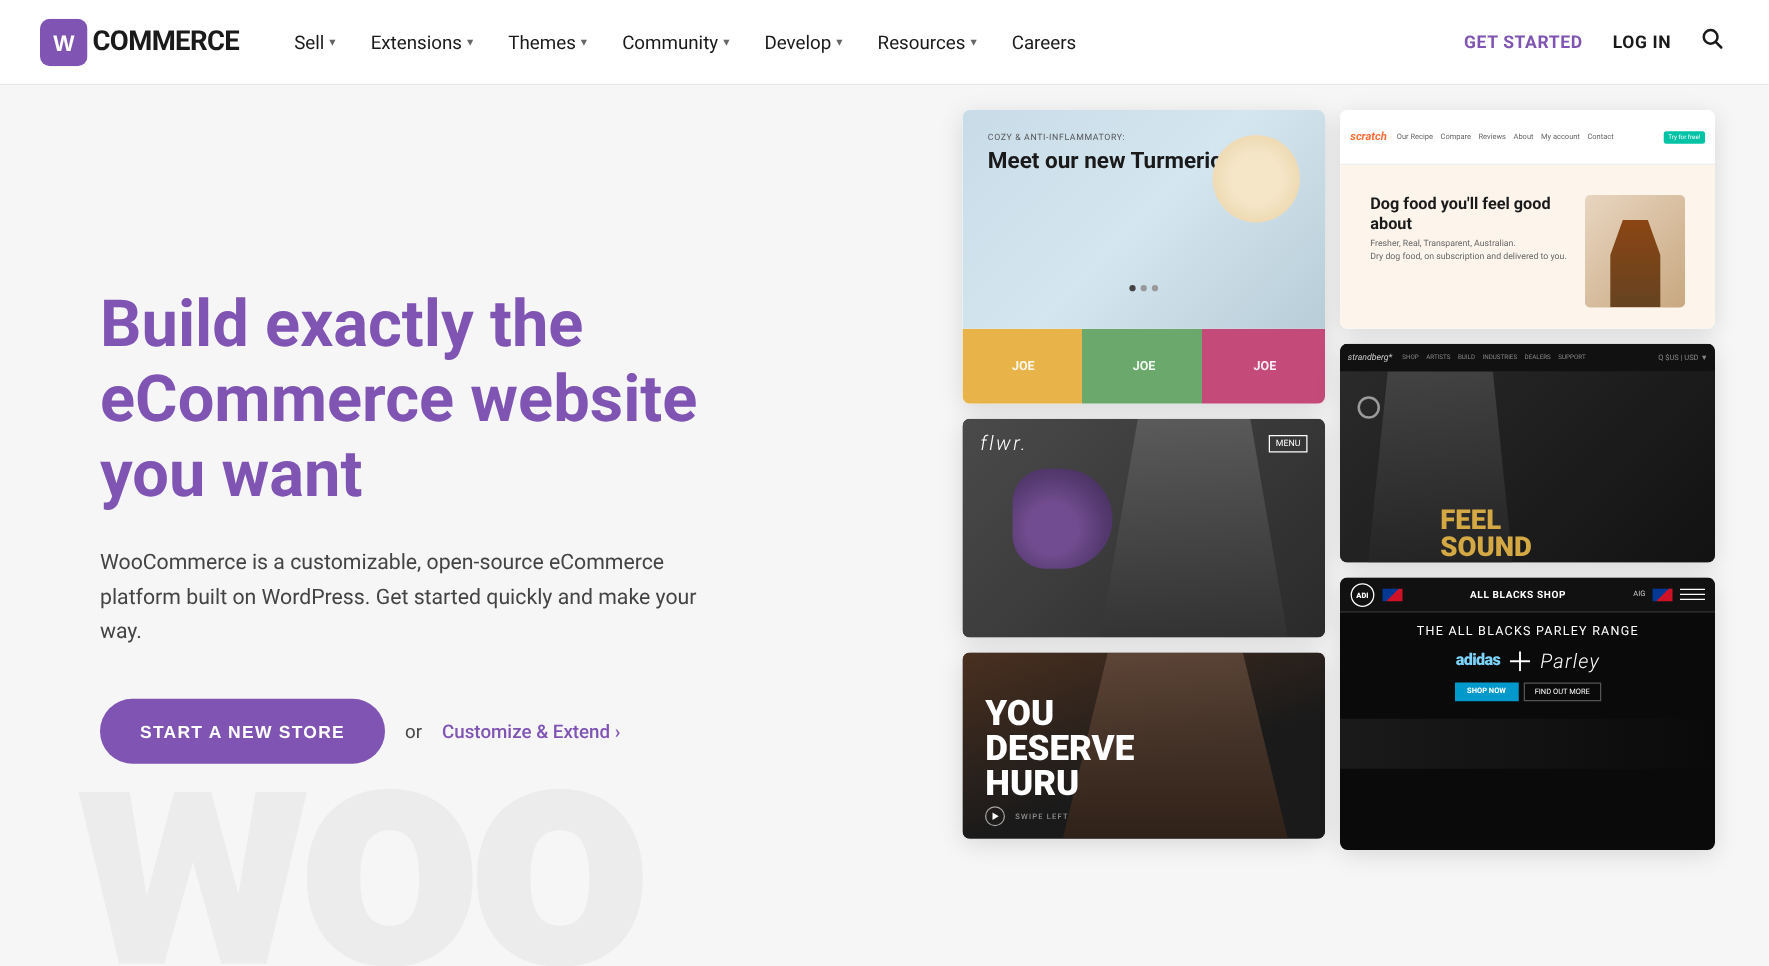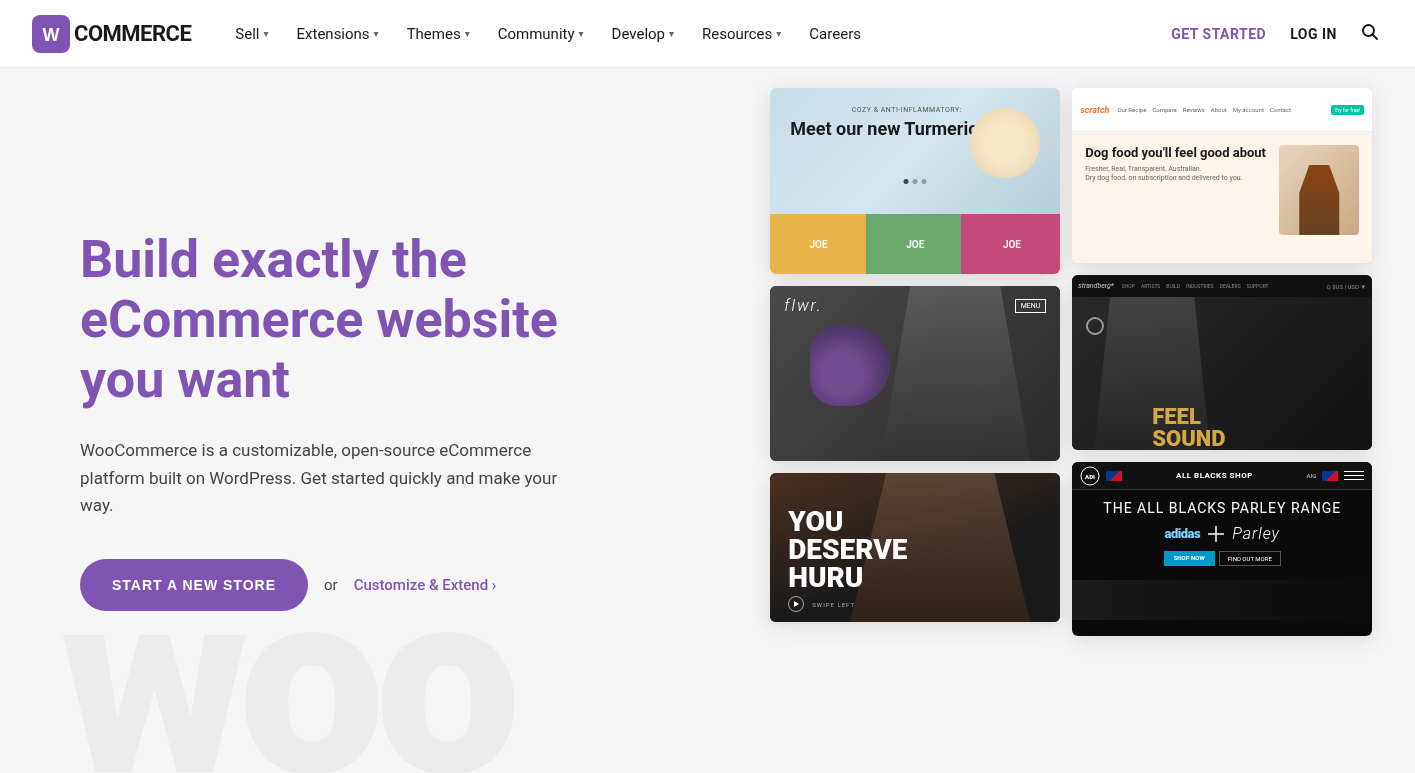--- a/index.html
+++ b/index.html
@@ -181,25 +181,24 @@
       border-radius: 6px;
       overflow: hidden;
       box-shadow: 0 4px 20px rgba(0,0,0,0.12);
       background: #fff;
     }
     .col-left .screenshot-card { width: 290px; }
     .col-right .screenshot-card { width: 300px; }
 
     
     .sc-turmeric {
-      height: 126px;
+      height: 175px;
       background: linear-gradient(135deg, #c8dce8 0%, #d4e6ef 50%, #b8cdd8 100%);
       position: relative;
       overflow: hidden;
-      text-align: center;
     }
     .sc-turmeric-text {
       position: absolute;
       top: 18px;
       left: 20px;
     }
     .sc-turmeric-tag {
       font-size: 7px;
       color: #555;
       text-transform: uppercase;
@@ -277,21 +276,21 @@
       color: #666;
     }
     .sc-scratch-btn {
       background: #00c3a5;
       color: #fff;
       font-size: 5px;
       padding: 2px 4px;
       border-radius: 2px;
     }
     .sc-scratch-body {
-      padding: 13px;
+      padding: 24px;
       display: flex;
       gap: 8px;
     }
     .sc-scratch-text-col { flex: 1; }
     .sc-scratch-headline {
       font-size: 13px;
       font-weight: 700;
       color: #1a1a1a;
       margin-bottom: 4px;
       line-height: 1.2;
@@ -501,21 +500,21 @@
       margin-left: 1px;
     }
     .sc-huru-swipe {
       font-size: 6px;
       color: rgba(255,255,255,0.6);
       text-transform: uppercase;
       letter-spacing: 1px;
     }
 
     .sc-allblacks {
-      height: 174px;
+      height: 218px;
       background: #0a0a0a;
       position: relative;
       overflow: hidden;
     }
     .sc-allblacks-header {
       height: 28px;
       background: #111;
       display: flex;
       align-items: center;
       padding: 0 8px;
@@ -542,21 +541,21 @@
       height: 1px;
       background: #fff;
     }
     .sc-allblacks-body {
       padding: 10px;
       display: flex;
       flex-direction: column;
       align-items: center;
     }
     .sc-ab-parley-title {
-      font-size: 14px;
+      font-size: 10px;
       color: #fff;
       text-align: center;
       text-transform: uppercase;
       letter-spacing: 1px;
       margin-bottom: 8px;
     }
     .sc-ab-logos {
       display: flex;
       align-items: center;
       gap: 8px;

